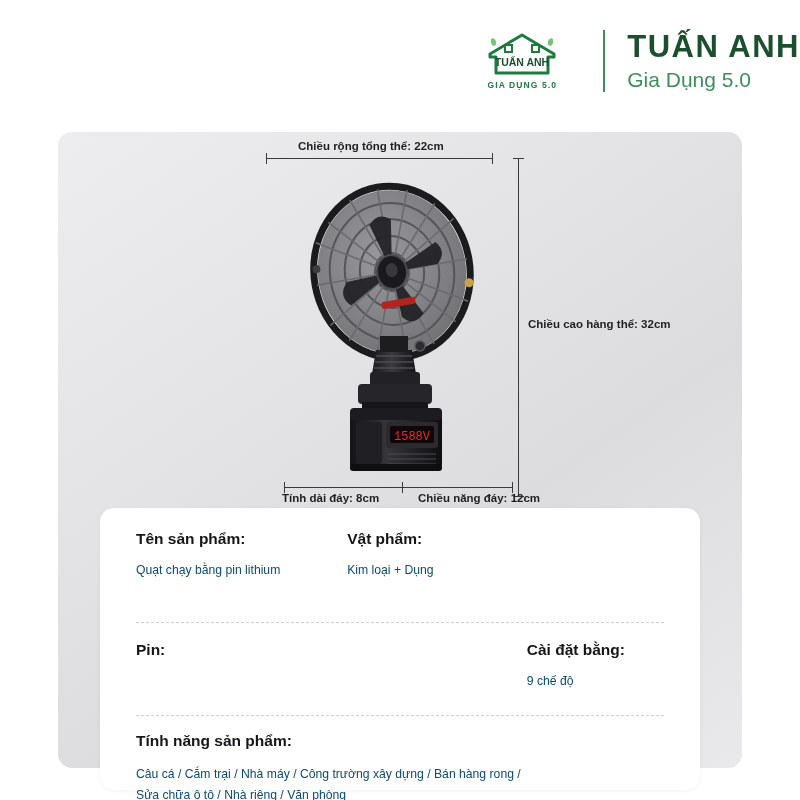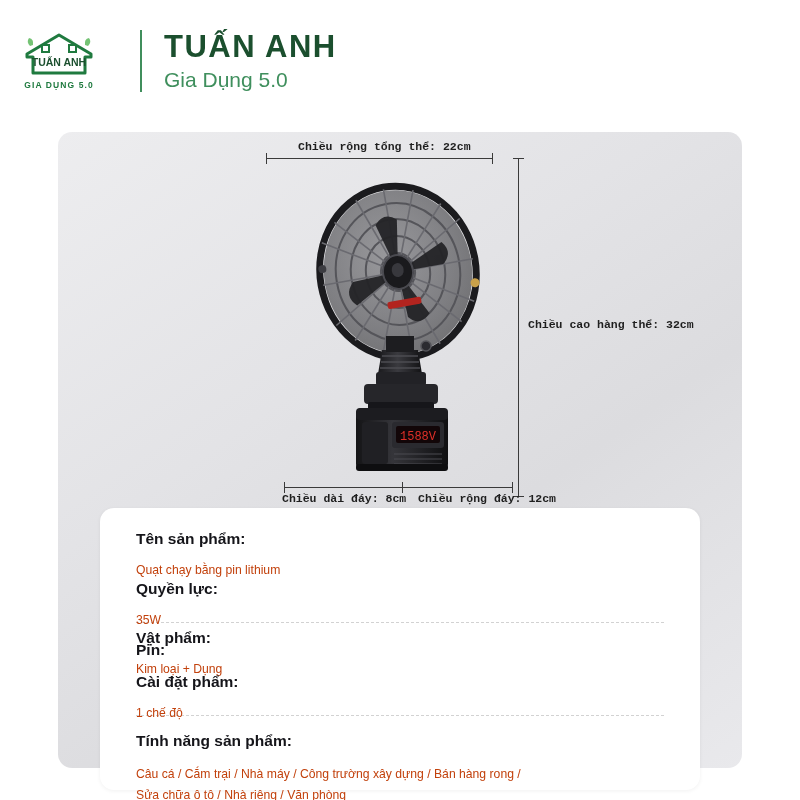--- a/index.html
+++ b/index.html
@@ -16,21 +16,21 @@
     overflow: hidden;
   }
 
   
   .brand-header {
     position: absolute;
     top: 18px; left: 0; right: 0;
     height: 86px;
     display: flex;
     align-items: center;
-    justify-content: flex-start;
+    justify-content: flex-end;
     gap: 22px;
   }
   .logo-block {
     display: flex;
     flex-direction: column;
     align-items: center;
     justify-content: center;
     width: 118px;
   }
   .logo-house {
@@ -97,64 +97,62 @@
     position: absolute;
     height: 1px; width: 11px;
     background: #3a3a3a;
   }
   .dim-label {
     position: absolute;
     font-size: 11.5px;
     color: #1f1f1f;
     font-weight: bold;
     white-space: nowrap;
-    font-family: Liberation Mono, monospace;
   }
 
   
   .fan-wrap {
     position: absolute;
-    left: 232px; top: 28px;
+    left: 226px; top: 28px;
     width: 220px; height: 330px;
   }
 
   
   .spec-card {
     position: absolute;
     left: 100px; top: 508px;
     width: 600px; height: 282px;
     background: #ffffff;
     border-radius: 14px;
     box-shadow: 0 1px 4px rgba(0,0,0,.06);
     padding: 22px 0 0 0;
   }
   .spec-row {
     display: flex;
     padding: 0 36px;
-    flex-direction: column;
   }
   .spec-row.r1 { height: 92px; }
   .spec-row.r2 { height: 92px; justify-content: space-between; }
   .spec-sep {
     margin: 0 36px;
     border-top: 1px dashed #d2d2d2;
   }
   .spec-col { flex: 0 0 33.33%; }
   .spec-col.c1 { flex-basis: 40%; }
   .spec-col.c2 { flex-basis: 26%; }
   .spec-col.c3 { flex-basis: 34%; }
   .spec-title {
     font-size: 15.5px;
     font-weight: bold;
     color: #15151a;
     margin-bottom: 14px;
   }
   .spec-value {
     font-size: 12.2px;
-    color: #c2410c;
+    color: #0c4a6e;
     line-height: 1.45;
     white-space: pre-line;
   }
   .features {
     padding: 16px 36px 0 36px;
   }
   .features .spec-title { }
   .features .spec-value { line-height: 1.7; }
 </style>
 </head>
@@ -194,25 +192,25 @@
     <div class="dim-label" style="left:240px; top:8px;">Chiều rộng tổng thể: 22cm</div>
 
     <div class="dim-line-v" style="left:460px; top:26px; height:338px;"></div>
     <div class="tick-h" style="left:455px; top:26px;"></div>
     <div class="tick-h" style="left:455px; top:364px;"></div>
     <div class="dim-label" style="left:470px; top:186px;">Chiều cao hàng thể: 32cm</div>
 
     <div class="dim-line-h" style="left:226px; top:355px; width:118px;"></div>
     <div class="tick-v" style="left:226px; top:350px;"></div>
     <div class="tick-v" style="left:344px; top:350px;"></div>
-    <div class="dim-label" style="left:224px; top:360px;">Chiều dài đáy: 8cm</div>
+    <div class="dim-label" style="left:224px; top:360px;">Tính dài đáy: 8cm</div>
 
     <div class="dim-line-h" style="left:344px; top:355px; width:110px;"></div>
     <div class="tick-v" style="left:454px; top:350px;"></div>
-    <div class="dim-label" style="left:360px; top:360px;">Chiều rộng đáy: 12cm</div>
+    <div class="dim-label" style="left:360px; top:360px;">Chiều năng đáy: 12cm</div>
 
     <div class="fan-wrap">
       <svg width="220" height="330" viewBox="0 0 220 330">
         <defs>
           <radialGradient id="cageGrad" cx="45%" cy="40%" r="65%">
             <stop offset="0%" stop-color="#5a5a5e"></stop>
             <stop offset="70%" stop-color="#2c2c30"></stop>
             <stop offset="100%" stop-color="#141416"></stop>
           </radialGradient>
           <linearGradient id="bodyGrad" x1="0" y1="0" x2="1" y2="0">
@@ -301,39 +299,35 @@
     </div>
   </div>
 
   <div class="spec-card">
 
     <div class="spec-row r1">
       <div class="spec-col c1">
         <div class="spec-title">Tên sản phẩm:</div>
         <div class="spec-value">Quạt chạy bằng pin lithium</div>
       </div>
-      <div class="spec-col c2">
-        <div class="spec-title">Quyền lực:</div>
-        <div class="spec-value">35W</div>
-      </div>
       <div class="spec-col c3">
         <div class="spec-title">Vật phẩm:</div>
         <div class="spec-value">Kim loại + Dụng</div>
       </div>
     </div>
 
     <div class="spec-sep"></div>
 
     <div class="spec-row r2" style="padding-top:18px;">
       <div class="spec-col c1">
         <div class="spec-title">Pin:</div>
       </div>
       <div class="spec-col c2">
-        <div class="spec-title">Cài đặt phẩm:</div>
-        <div class="spec-value">1 chế độ</div>
+        <div class="spec-title">Cài đặt bằng:</div>
+        <div class="spec-value">9 chế độ</div>
       </div>
     </div>
 
     <div class="spec-sep"></div>
 
     <div class="features">
       <div class="spec-title">Tính năng sản phẩm:</div>
       <div class="spec-value">Câu cá / Cắm trại / Nhà máy / Công trường xây dựng / Bán hàng rong /
 Sửa chữa ô tô / Nhà riêng / Văn phòng</div>
     </div>

